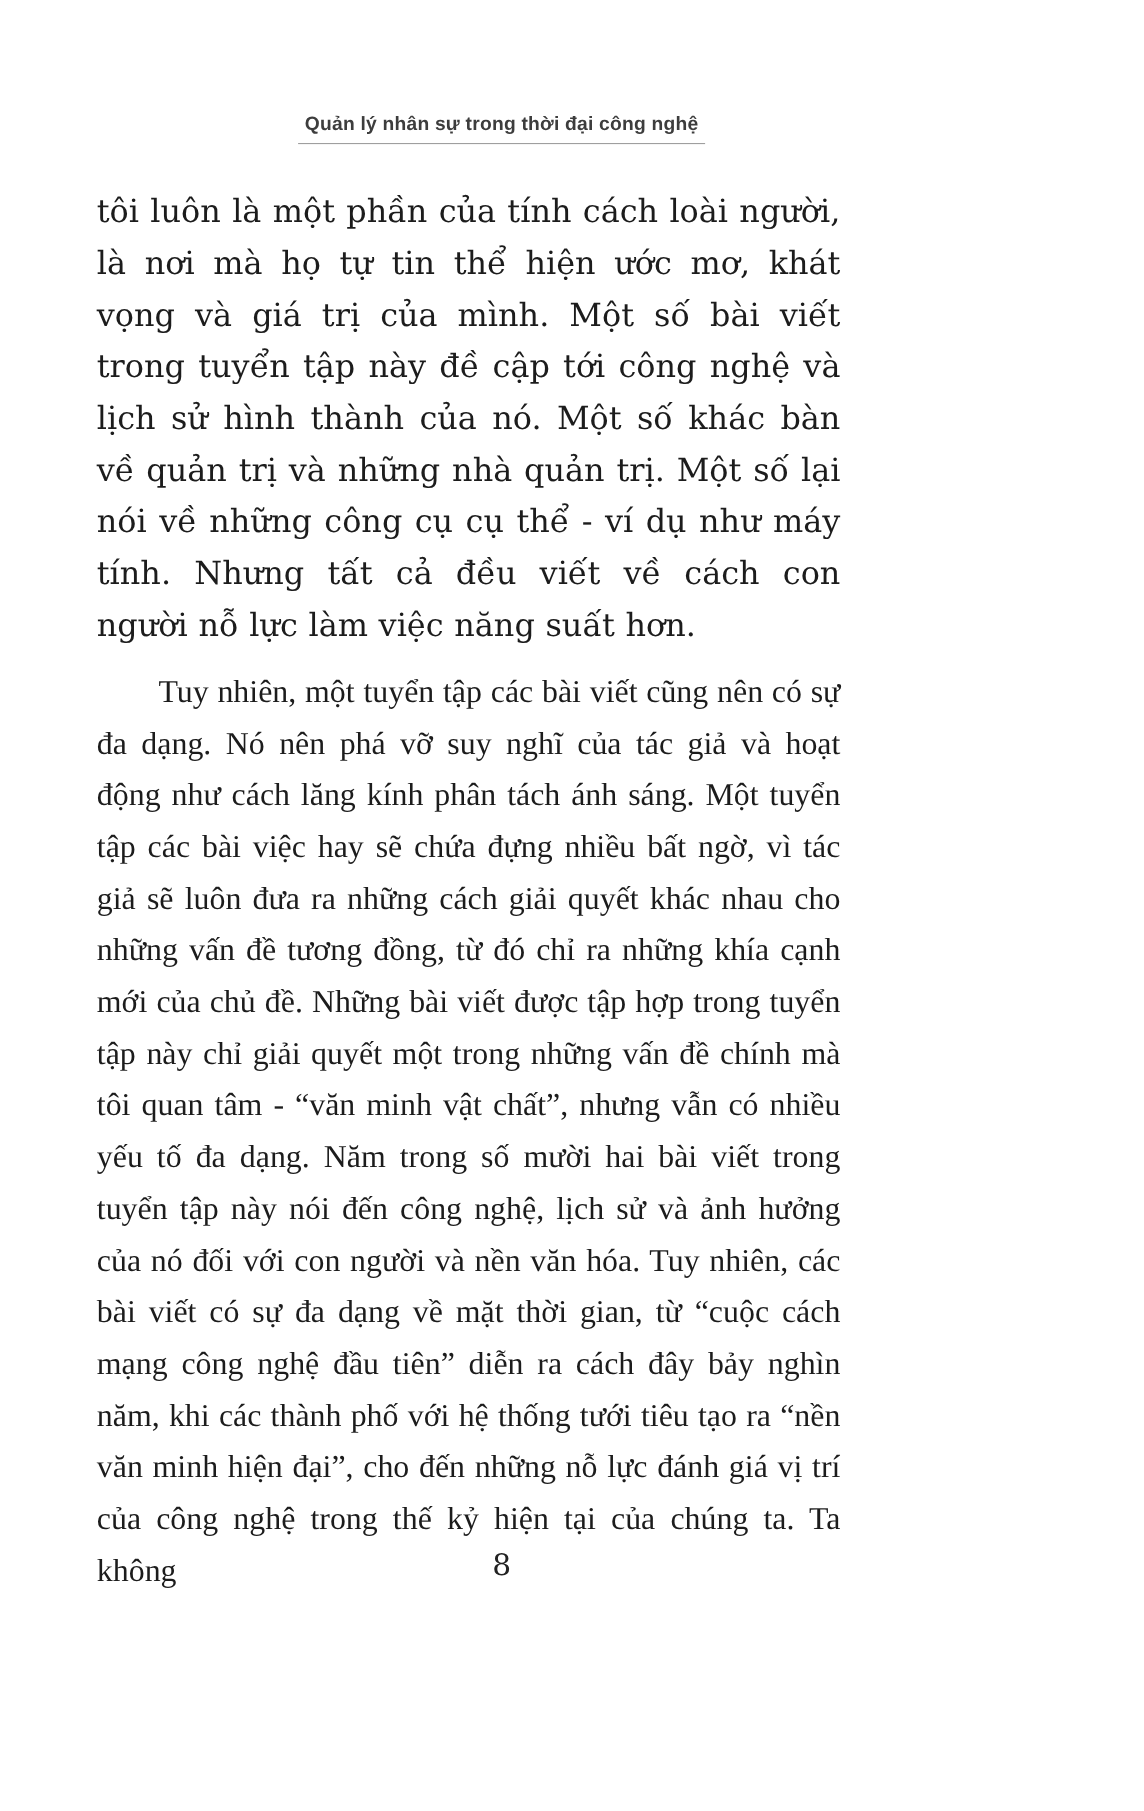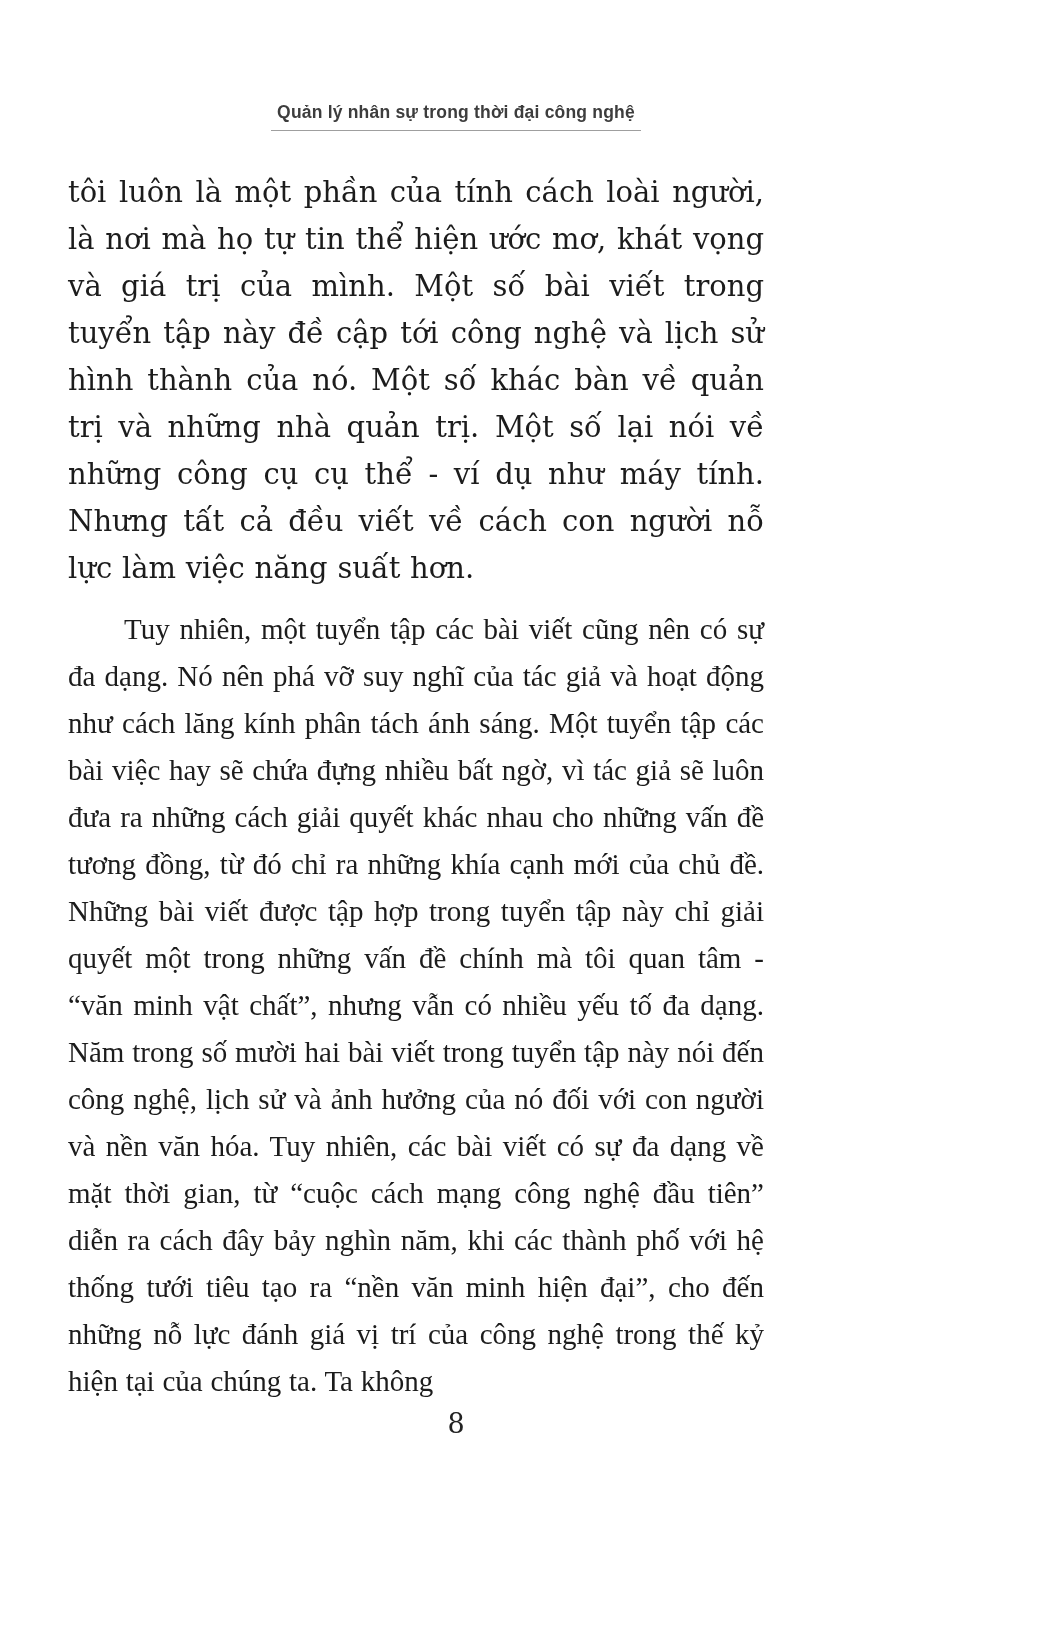--- a/index.html
+++ b/index.html
@@ -23,21 +23,21 @@
     display: inline-block;
     font-family: "Liberation Sans", sans-serif;
     font-weight: bold;
     font-size: 17.5px;
     letter-spacing: 0.2px;
     color: #3d3d3d;
     padding: 0 6px 7px 6px;
     border-bottom: 1.5px solid #9f9f9f;
   }
   .body-text {
-    margin: 38px 148px 0 68px;
+    margin: 38px 148px 0 88px;
     font-family: "DejaVu Serif", "Liberation Serif", serif;
     font-size: 29px;
     line-height: 47px;
     color: #1c1c1c;
     text-align: justify;
     word-spacing: 0.5px;
   }
   .para {
     margin: 0 0 14px 0;
   }

